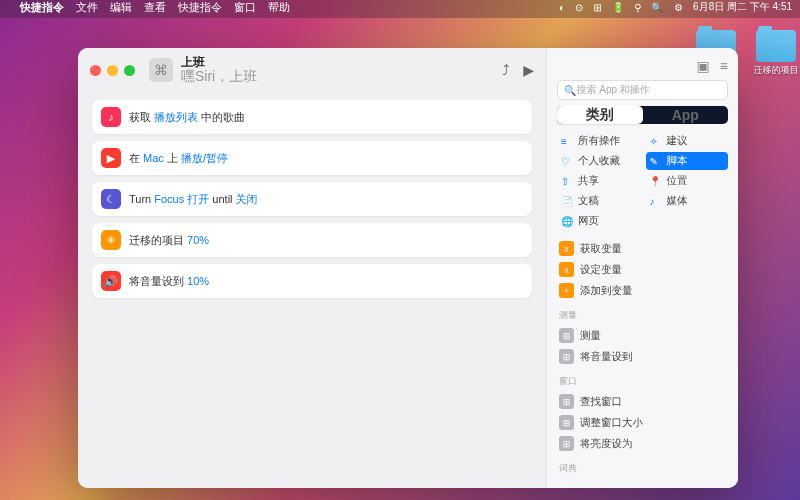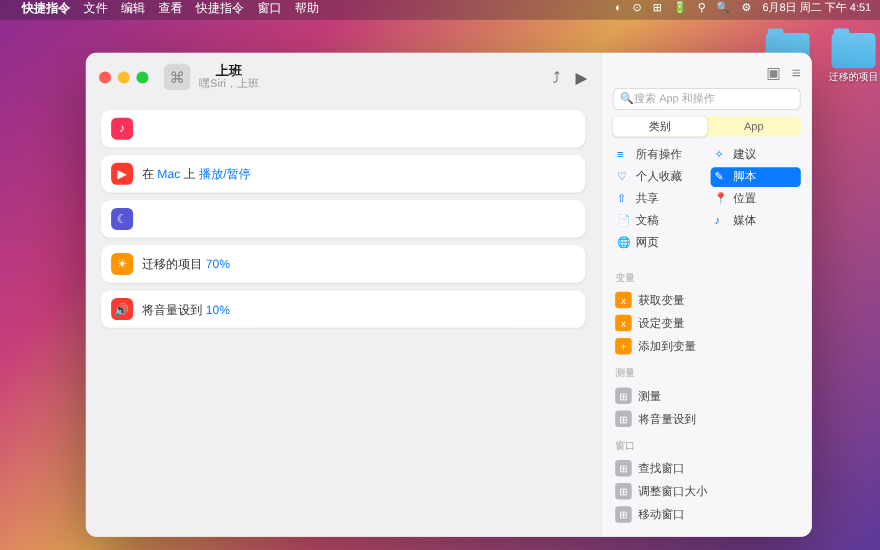--- a/index.html
+++ b/index.html
@@ -17,35 +17,35 @@
 .window { position: absolute; top: 48px; left: 78px; width: 660px; height: 440px; background: #f5f5f7; border-radius: 10px; box-shadow: 0 20px 60px rgba(0,0,0,0.4); display: flex; overflow: hidden; }
 .main { flex: 1; display: flex; flex-direction: column; background: #f0f0f2; }
 .titlebar { height: 44px; display: flex; align-items: center; padding: 0 12px; gap: 8px; }
 .traffic { display: flex; gap: 6px; }
 .traffic div { width: 11px; height: 11px; border-radius: 50%; }
 .tl-close { background: #ff5f57; }
 .tl-min { background: #febc2e; }
 .tl-max { background: #28c840; }
 .app-icon { width: 24px; height: 24px; background: #d8d8db; border-radius: 5px; margin-left: 6px; display:flex; align-items:center; justify-content:center; font-size:14px; color:#888;}
 .title-block { display: flex; flex-direction: column; line-height: 1.1; }
-.title-block .t1 { font-size: 12px; font-weight: 600; color: #222; text-align: center; }
-.title-block .t2 { font-size: 10px; color: #999; }
+.title-block .t1 { font-size: 12px; font-weight: 600; color: #222; }
+.title-block .t2 { font-size: 14px; color: #999; }
 .title-actions { margin-left: auto; display: flex; gap: 14px; color: #666; font-size: 14px; }
 .actions-col { padding: 8px 14px; display: flex; flex-direction: column; gap: 7px; overflow-y: auto; }
 .action { background: #fff; border-radius: 8px; padding: 7px 9px; display: flex; align-items: center; gap: 8px; font-size: 11px; color: #333; box-shadow: 0 1px 2px rgba(0,0,0,0.05); }
 .action .aicon { width: 20px; height: 20px; border-radius: 5px; display: flex; align-items: center; justify-content: center; color: #fff; font-size: 11px; flex-shrink: 0; }
 .action .blue { color: #0a7aff; }
 .ic-red { background: #fc3158; }
 .ic-red2 { background: #ff3b30; }
 .ic-purple { background: #5856d6; }
 .ic-orange { background: #ff9500; }
 .sidebar { width: 192px; background: #f7f7f9; border-left: 1px solid #e5e5e8; display: flex; flex-direction: column; font-size: 11px; }
 .sb-top { padding: 10px 10px 6px; display: flex; justify-content: flex-end; gap: 10px; color: #888; font-size: 14px; }
 .search { margin: 0 10px 6px; height: 20px; background: #fff; border: 1px solid #ddd; border-radius: 5px; font-size: 10px; padding: 0 6px; color: #aaa; display: flex; align-items: center; }
-.seg { margin: 0 10px 8px; display: flex; background: #fef9c3; border-radius: 5px; height: 18px; font-size: 10px; }
+.seg { margin: 0 10px 8px; display: flex; background: #0f172a; border-radius: 5px; height: 18px; font-size: 14px; font-weight: bold; }
 .seg div { flex: 1; display: flex; align-items: center; justify-content: center; border-radius: 5px; color: #666; }
 .seg .active { background: #fff; box-shadow: 0 1px 2px rgba(0,0,0,0.1); color: #333; }
 .cats { padding: 0 10px 8px; display: grid; grid-template-columns: 1fr 1fr; gap: 2px 6px; font-size: 10.5px; }
 .cat { display: flex; align-items: center; gap: 5px; padding: 2px 4px; border-radius: 4px; color: #444; }
 .cat .ci { font-size: 10px; width: 12px; color: #0a7aff; }
 .cat.sel { background: #0a7aff; color: #fff; }
 .cat.sel .ci { color: #fff; }
 .sb-list { flex: 1; overflow-y: auto; padding: 0 10px 10px; }
 .grp-h { font-size: 9px; color: #aaa; margin: 8px 0 3px 2px; }
 .itm { display: flex; align-items: center; gap: 6px; padding: 3px 2px; font-size: 10.5px; color: #444; }
@@ -104,27 +104,29 @@
         <span class="t2">嘿Siri，上班</span>
       </div>
       <div class="title-actions">
         <span>⤴</span>
         <span>▶</span>
       </div>
     </div>
     <div class="actions-col" id="actions">
         <div class="action">
           <div class="aicon ic-red">♪</div>
+          <div><span>获取 </span><span class="blue">播放列表</span><span> 中的歌曲</span></div>
         </div>
         <div class="action">
           <div class="aicon ic-red2">▶</div>
           <div><span>在 </span><span class="blue">Mac</span><span> 上 </span><span class="blue">播放/暂停</span></div>
         </div>
         <div class="action">
           <div class="aicon ic-purple">☾</div>
+          <div><span>Turn </span><span class="blue">Focus</span><span> </span><span class="blue">打开</span><span> until </span><span class="blue">关闭</span></div>
         </div>
         <div class="action">
           <div class="aicon ic-orange">☀</div>
           <div><span>迁移的项目 </span><span class="blue">70%</span></div>
         </div>
         <div class="action">
           <div class="aicon ic-red2">🔊</div>
           <div><span>将音量设到 </span><span class="blue">10%</span></div>
         </div>
       </div>
@@ -172,21 +174,20 @@
         <div class="cat">
           <span class="ci">♪</span>
           <span>媒体</span>
         </div>
         <div class="cat">
           <span class="ci">🌐</span>
           <span>网页</span>
         </div>
       </div>
     <div class="sb-list" id="sblist">
-        <div class="grp-h">变量</div>
         <div class="itm">
           <div class="ii ii-or">x</div>
           <span>获取变量</span>
         </div>
         <div class="itm">
           <div class="ii ii-or">x</div>
           <span>设定变量</span>
         </div>
         <div class="itm">
           <div class="ii ii-or">+</div>
@@ -205,18 +206,18 @@
         <div class="itm">
           <div class="ii ii-gr">⊞</div>
           <span>查找窗口</span>
         </div>
         <div class="itm">
           <div class="ii ii-gr">⊞</div>
           <span>调整窗口大小</span>
         </div>
         <div class="itm">
           <div class="ii ii-gr">⊞</div>
-          <span>移动窗口</span>
+          <span>将亮度设为</span>
         </div>
         <div class="grp-h">词典</div>
       </div>
   </div>
 </div>
 
 </body></html>

